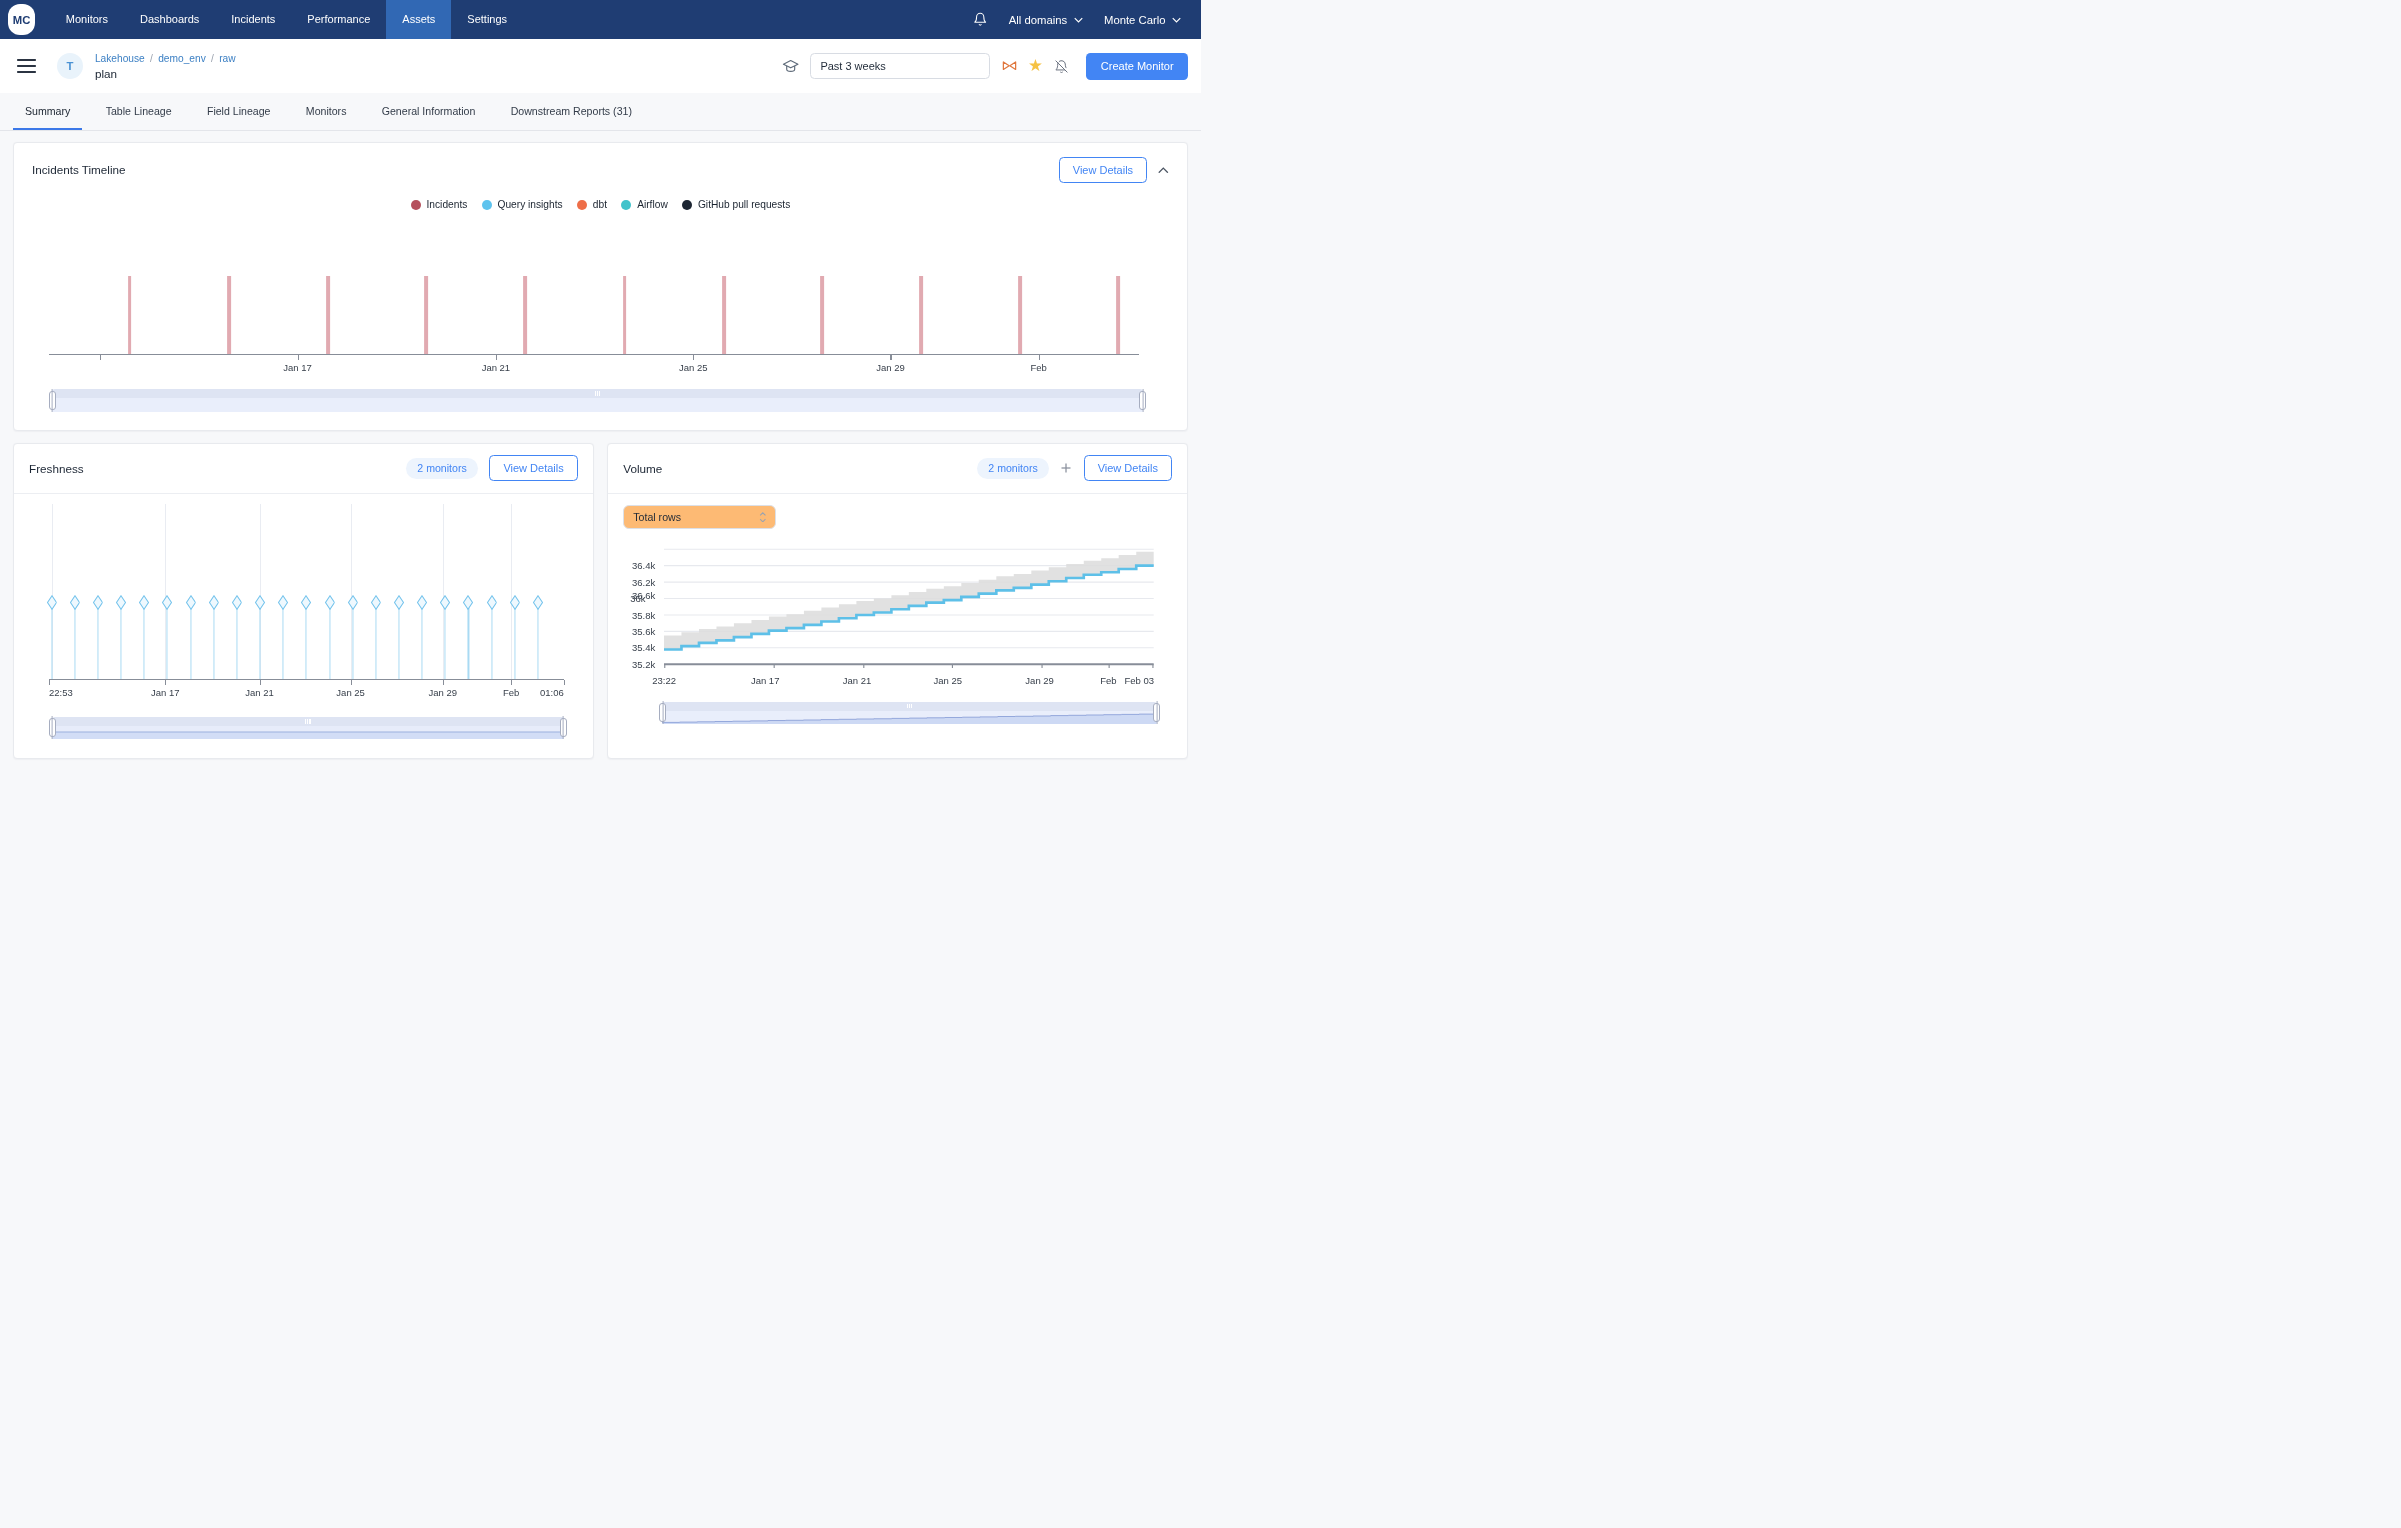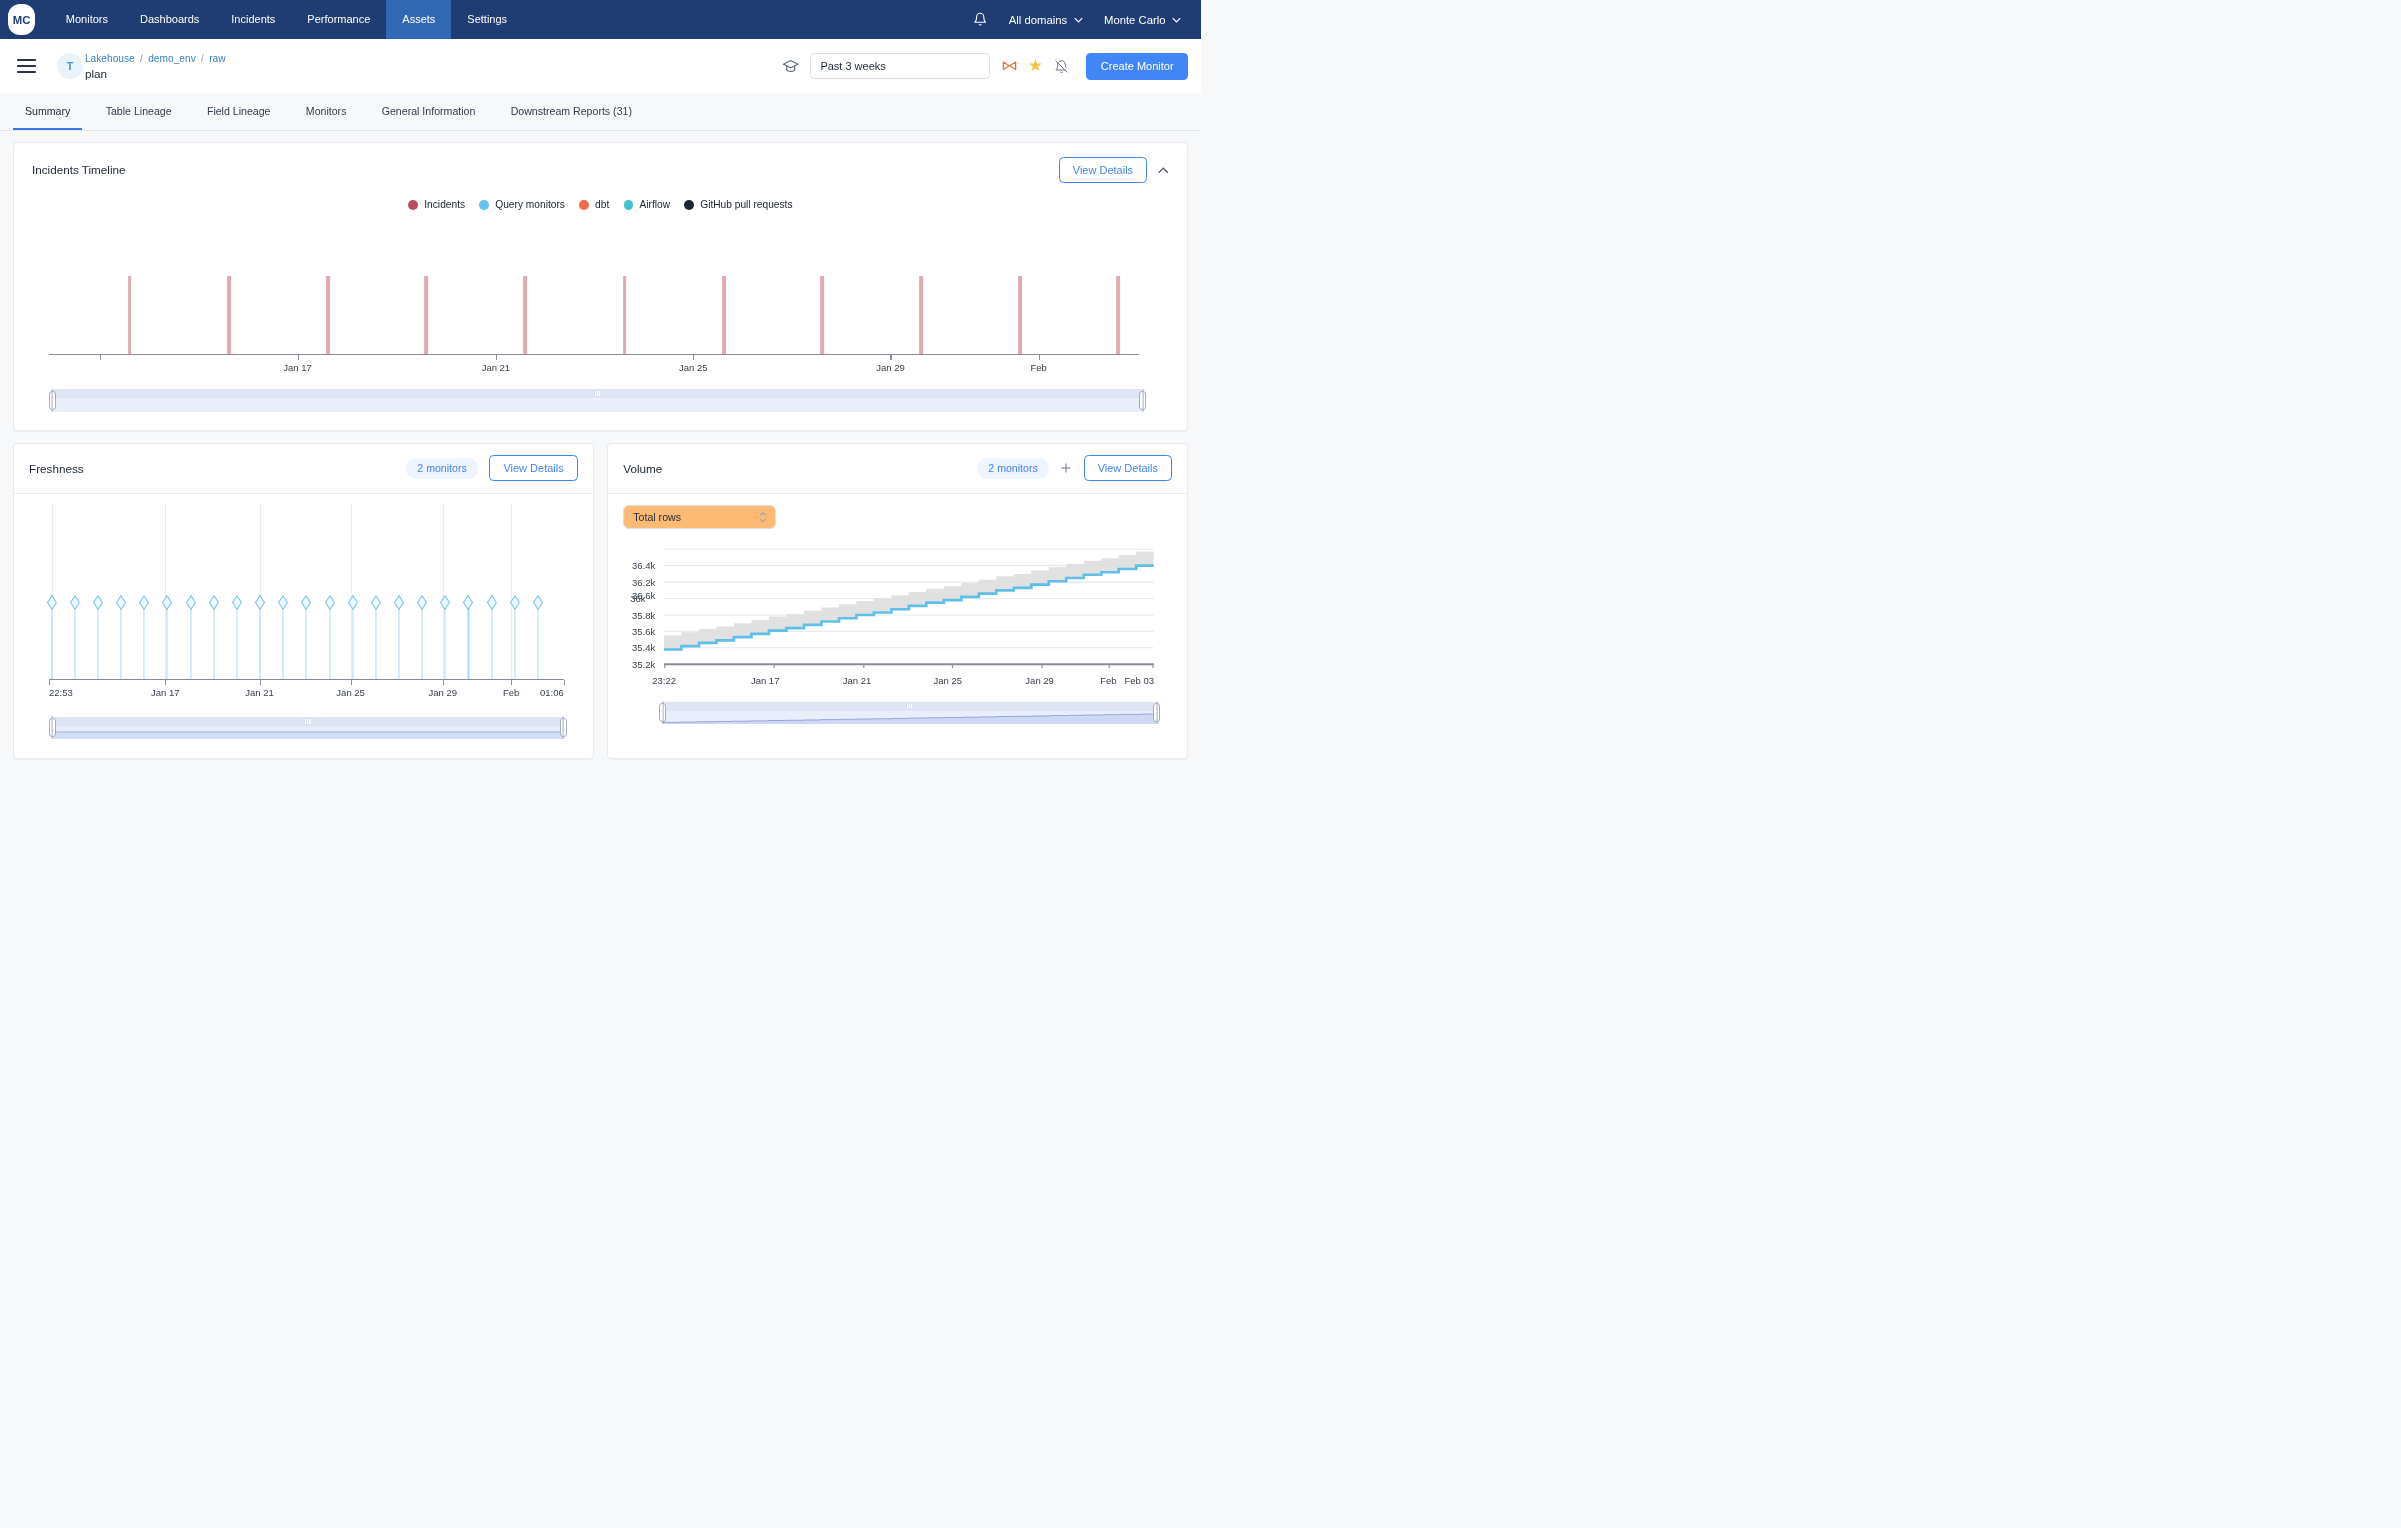--- a/index.html
+++ b/index.html
@@ -17,21 +17,21 @@
   .nav-item.active { background:#3168b4; }
   .nav-right { margin-left:auto; display:flex; align-items:center; gap:21px; padding-right:19.7px; }
   .nav-dd { display:flex; align-items:center; gap:6.8px; font-size:11.3px; cursor:pointer; }
 
   
   .page-header { height:54px; background:#fff; display:flex; align-items:center; padding:0 13px; }
   .hamburger { width:19.7px; height:14.4px; display:flex; flex-direction:column; justify-content:space-between; cursor:pointer; margin-left:3.8px; }
   .hamburger span { height:2.3px; background:#2b3442; border-radius:0.8px; }
   .avatar { width:26px; height:26px; border-radius:50%; background:#e9f3fb; color:#4a92d4;
             font-size:11.3px; font-weight:600; display:flex; align-items:center; justify-content:center; margin-left:20.4px; }
-  .head-text { margin-left:2px; }
+  .head-text { margin-left:12px; }
   .breadcrumb { font-size:10.2px; }
   .breadcrumb a { color:#3d80c4; text-decoration:none; cursor:pointer; }
   .breadcrumb .sep { color:#9aa2ae; padding:0 5.3px; }
   .asset-title { font-size:11.7px; color:#1c2634; margin-top:3px; }
   .header-right { margin-left:auto; display:flex; align-items:center; gap:11.3px; }
   .time-input { width:180px; height:26px; border:0.8px solid #d8dce3; border-radius:4.5px;
                 padding:0 9px; font-size:11px; color:#1f2937; font-family:inherit; background:#fff; }
   .icon-btn { display:flex; align-items:center; justify-content:center; cursor:pointer; background:none; border:none; }
   .star { font-size:16.6px; color:#f6c243; line-height:1; }
   .btn-primary { height:27px; padding:0 14.4px; background:#4285f4; border:none; border-radius:4.5px;
@@ -207,21 +207,21 @@
         </div>
       </div>
 
       <div class="legend">
         <div class="legend-item">
             <span class="legend-dot" style="background: rgb(181, 80, 92);"></span>
             <span>Incidents</span>
           </div>
         <div class="legend-item">
             <span class="legend-dot" style="background: rgb(94, 195, 238);"></span>
-            <span>Query monitors</span>
+            <span>Query insights</span>
           </div>
         <div class="legend-item">
             <span class="legend-dot" style="background: rgb(238, 110, 72);"></span>
             <span>dbt</span>
           </div>
         <div class="legend-item">
             <span class="legend-dot" style="background: rgb(65, 195, 203);"></span>
             <span>Airflow</span>
           </div>
         <div class="legend-item">

